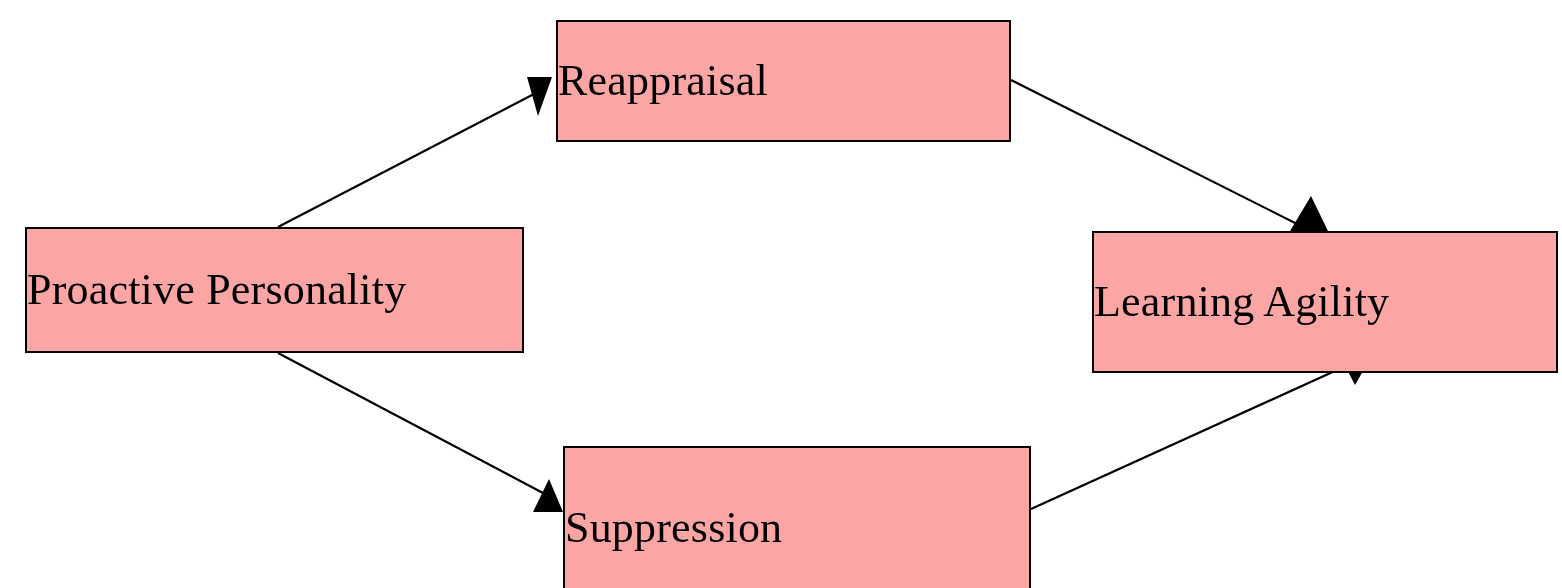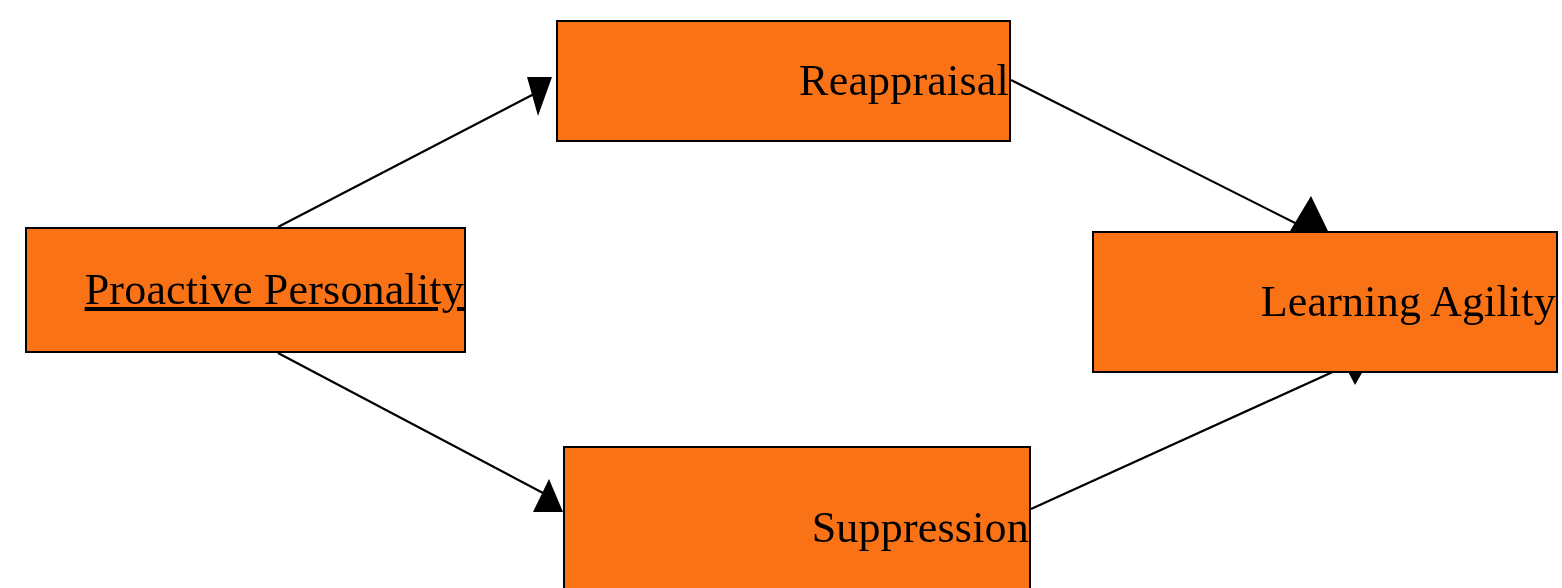--- a/index.html
+++ b/index.html
@@ -21,36 +21,36 @@
     position: absolute;
     left: 0;
     top: 0;
     width: 1562px;
     height: 588px;
     pointer-events: none;
   }
   .node {
     position: absolute;
     box-sizing: border-box;
-    background: #f97316;
+    background: #fca5a5;
     border: 2px solid #000000;
     display: flex;
     align-items: center;
-    justify-content: flex-end;
+    justify-content: flex-start;
     z-index: 2;
   }
   .node-label {
     font-family: "Liberation Serif", "DejaVu Serif", serif;
     font-size: 44px;
     line-height: 1.05;
     color: #000000;
     white-space: nowrap;
     letter-spacing: 0.2px;
   }
-  #node-proactive-personality { left: 25px;   top: 227px; width: 441px; height: 126px; text-decoration: underline; }
+  #node-proactive-personality { left: 25px;   top: 227px; width: 499px; height: 126px; }
   #node-reappraisal          { left: 556px;  top: 20px;  width: 455px; height: 122px; }
   #node-suppression          { left: 563px;  top: 446px; width: 468px; height: 164px; }
   #node-learning-agility     { left: 1092px; top: 231px; width: 466px; height: 142px; }
 </style>
 </head>
 <body>
 
 <div id="canvas">
 
   <svg id="edges" viewBox="0 0 1562 588" width="1562" height="588" xmlns="http://www.w3.org/2000/svg">

